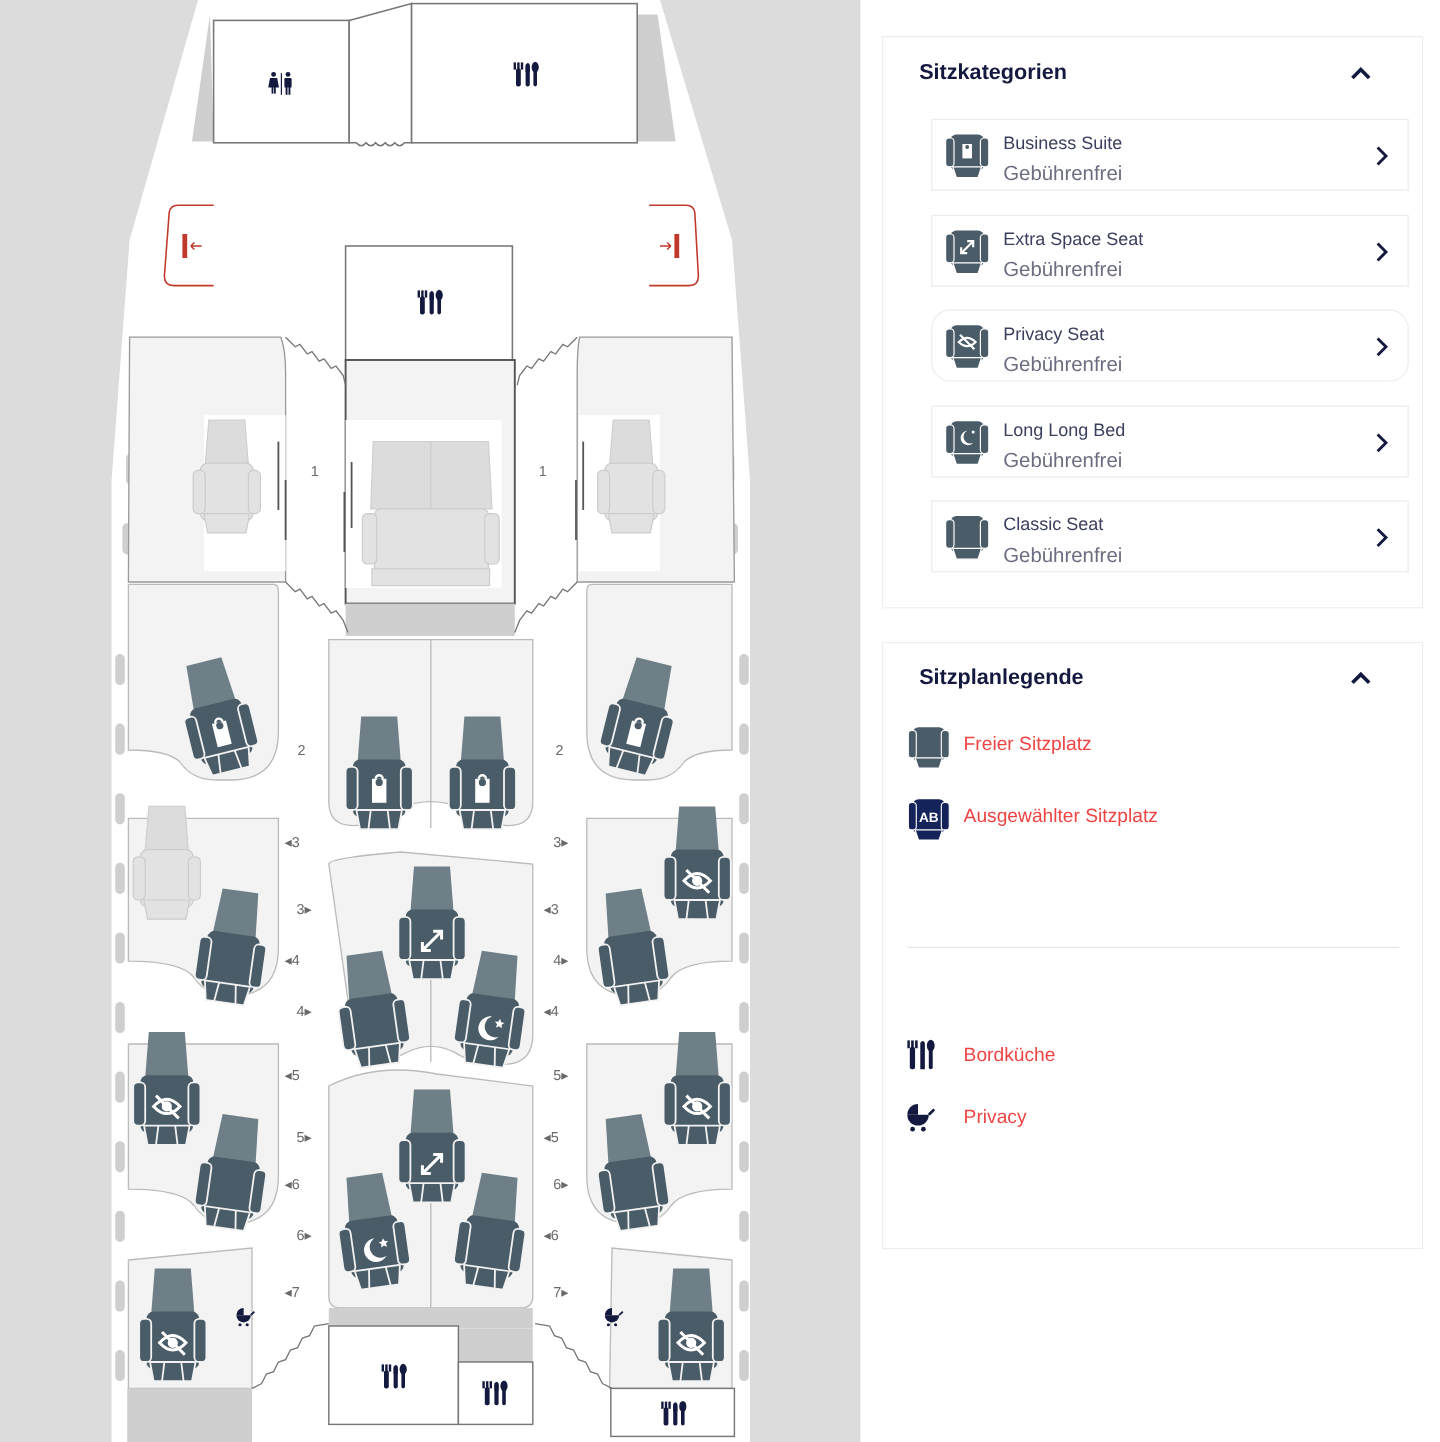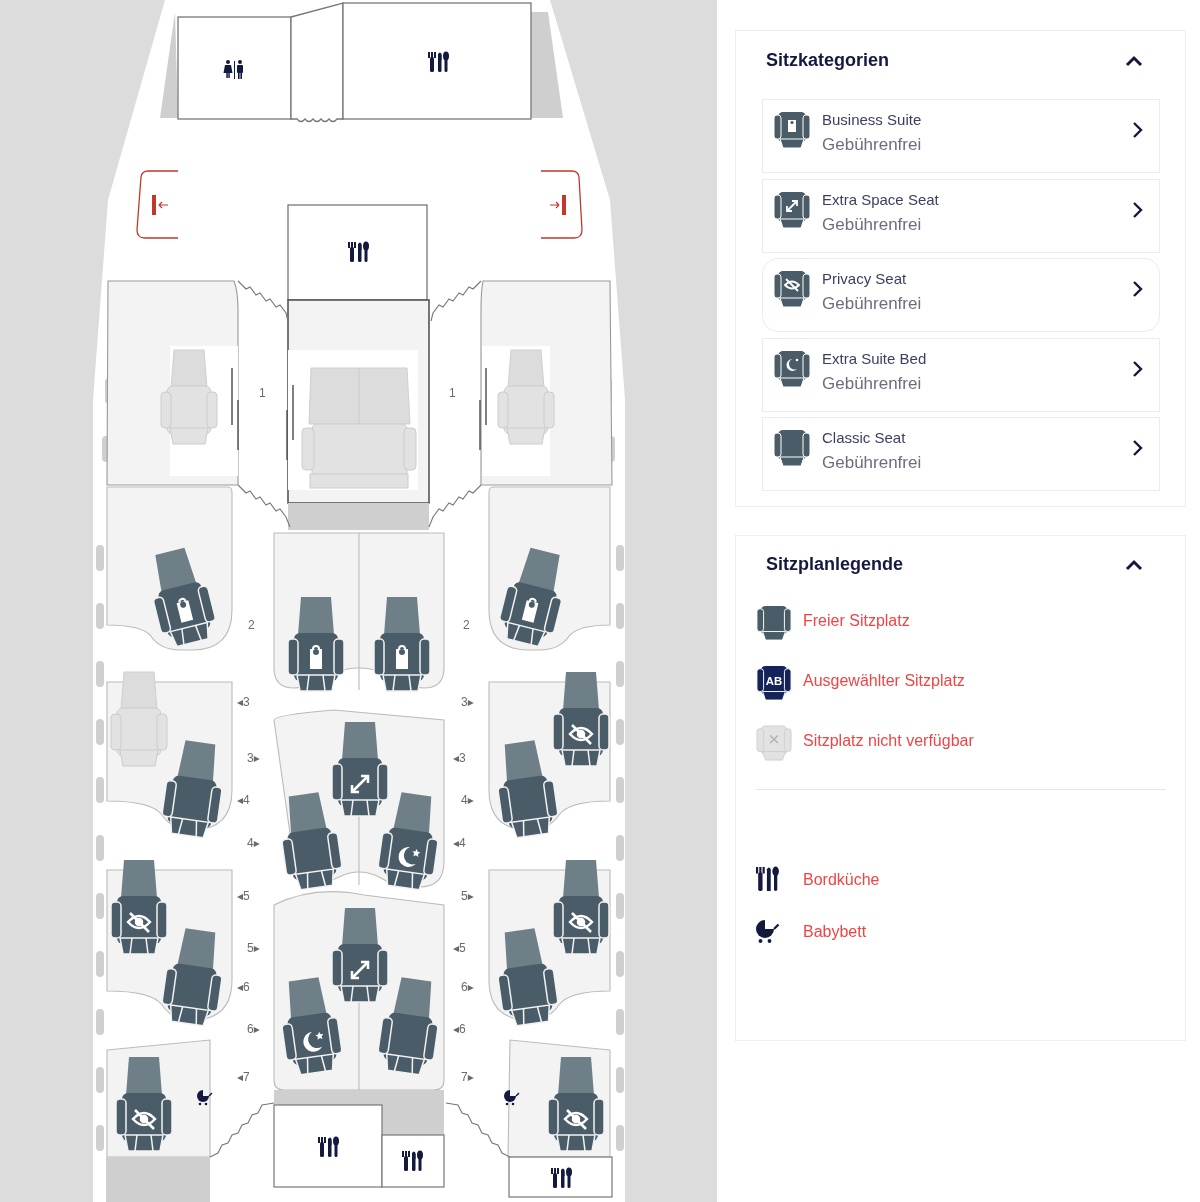--- a/index.html
+++ b/index.html
@@ -9,21 +9,21 @@
   
   .map-wrap { position: absolute; left: 0; top: 0; width: 717px; height: 1202px; background: #dcdcdc; overflow: hidden; }
   .map-wrap svg { position: absolute; left: 0; top: 0; }
   .row-label { position: absolute; font-size: 12px; color: #6a6a6a; font-family: "Liberation Sans", sans-serif; }
   .seat { position: absolute; cursor: pointer; }
 
   
   .card { position: absolute; left: 735px; width: 451px; background: #fff; border: 1px solid #eeeeee; }
   .card-title { position: absolute; left: 30px; font-size: 18px; font-weight: 700; color: #14193f; }
   .card-toggle { position: absolute; right: 40px; width: 22px; height: 22px; cursor: pointer; }
-  .cat-item { position: absolute; left: 26px; width: 398px; height: 74px; border: 1px solid #ececec; background: #fff; cursor: pointer; }
+  .cat-item { position: absolute; left: 40px; width: 398px; height: 60px; border: 1px solid #ececec; background: #fff; cursor: pointer; }
   .cat-item .ic { position: absolute; left: 10px; top: 10px; }
   .cat-item .name { position: absolute; left: 59px; top: 11px; font-size: 15px; color: #3a3f5e; }
   .cat-item .sub { position: absolute; left: 59px; top: 35px; font-size: 17px; color: #6b6e80; }
   .cat-item .chev { position: absolute; right: 14px; top: 20px; }
   .leg-item { position: absolute; left: 20px; height: 40px; width: 400px; }
   .leg-item .ic { position: absolute; left: 0; top: 0; }
   .leg-item .lbl { position: absolute; left: 47px; top: 9px; font-size: 16px; color: #ef4444; }
   .divider { position: absolute; left: 20px; width: 410px; height: 1px; background: #e6e6e6; }
 </style>
 </head>
@@ -415,21 +415,21 @@
 
   <div class="cat-item" style="top:307px;">
     <svg class="ic" width="38" height="40" viewBox="0 0 38 40">
       <rect x="5" y="2" width="28" height="30" rx="5" fill="#4a5c68"></rect>
         <rect x="1" y="5" width="7" height="24" rx="3" fill="#4a5c68" stroke="#fff"></rect>
         <rect x="30" y="5" width="7" height="24" rx="3" fill="#4a5c68" stroke="#fff"></rect>
         <path d="M7 29 h24 l-3 9 h-18 z" fill="#4a5c68" stroke="#fff"></path>
       <path d="M19 10 A6 6 0 1 0 24 20 A5 5 0 1 1 19 10 Z" fill="#fff"></path>
         <circle cx="24" cy="11" r="1.3" fill="#fff"></circle>
     </svg>
-    <span class="name">Extra Suite Bed</span>
+    <span class="name">Long Long Bed</span>
     <span class="sub">Gebührenfrei</span>
     <svg class="chev" width="14" height="20" viewBox="0 0 14 20">
         <path d="M3 3 L10 10 L3 17" fill="none" stroke="#14193f" stroke-width="2.4"></path>
       </svg>
   </div>
 
   <div class="cat-item" style="top:386px;">
     <svg class="ic" width="38" height="40" viewBox="0 0 38 40">
       <rect x="5" y="2" width="28" height="30" rx="5" fill="#4a5c68"></rect>
         <rect x="1" y="5" width="7" height="24" rx="3" fill="#4a5c68" stroke="#fff"></rect>
@@ -461,30 +461,20 @@
   </div>
   <div class="leg-item" style="top:127px;">
     <svg class="ic" width="36" height="40" viewBox="0 0 38 40">
       <rect x="5" y="2" width="28" height="30" rx="5" fill="#14235a"></rect>
         <rect x="1" y="5" width="7" height="24" rx="3" fill="#14235a" stroke="#fff"></rect>
         <rect x="30" y="5" width="7" height="24" rx="3" fill="#14235a" stroke="#fff"></rect>
         <path d="M7 29 h24 l-3 9 h-18 z" fill="#14235a" stroke="#fff"></path>
       <text x="19" y="22" text-anchor="middle" font-family="Liberation Sans, sans-serif" font-size="12" font-weight="700" fill="#fff">AB</text>
     </svg>
     <span class="lbl">Ausgewählter Sitzplatz</span>
-  </div>
-  <div class="leg-item" style="top:187px;">
-    <svg class="ic" width="36" height="40" viewBox="0 0 38 40">
-      <rect x="5" y="2" width="28" height="30" rx="5" fill="#e2e2e2" stroke="#cfcfcf"></rect>
-        <rect x="1" y="5" width="7" height="24" rx="3" fill="#e2e2e2" stroke="#cfcfcf"></rect>
-        <rect x="30" y="5" width="7" height="24" rx="3" fill="#e2e2e2" stroke="#cfcfcf"></rect>
-        <path d="M7 29 h24 l-3 9 h-18 z" fill="#e2e2e2" stroke="#cfcfcf"></path>
-      <path d="M15 12 L23 20 M23 12 L15 20" stroke="#b0b0b0" stroke-width="1.4"></path>
-    </svg>
-    <span class="lbl">Sitzplatz nicht verfügbar</span>
   </div>
 
   <div class="divider" style="top:253px;"></div>
 
   <div class="leg-item" style="top:326px;">
     <svg class="ic" width="24" height="30" viewBox="0 0 22 22" style="top:2px;">
       <g fill="#14193f">
           <rect x="0" y="0" width="2" height="6"></rect>
           <rect x="3" y="0" width="2" height="6"></rect>
           <rect x="6" y="0" width="2" height="6"></rect>
@@ -499,15 +489,15 @@
   <div class="leg-item" style="top:378px;">
     <svg class="ic" width="24" height="24" viewBox="0 0 16 16" style="top:6px;">
       <g fill="#14193f">
           <path d="M0 6 h12 a6 6 0 0 1 -12 0 z"></path>
           <path d="M0 6 a6 6 0 0 1 6 -6 v6 z"></path>
           <path d="M12 6 l3 -3" stroke="#14193f" stroke-width="1.5"></path>
           <circle cx="3" cy="14" r="1.3"></circle>
           <circle cx="9" cy="14" r="1.3"></circle>
         </g>
     </svg>
-    <span class="lbl">Babybett</span>
+    <span class="lbl">Privacy</span>
   </div>
 </div>
 
 </body></html>

